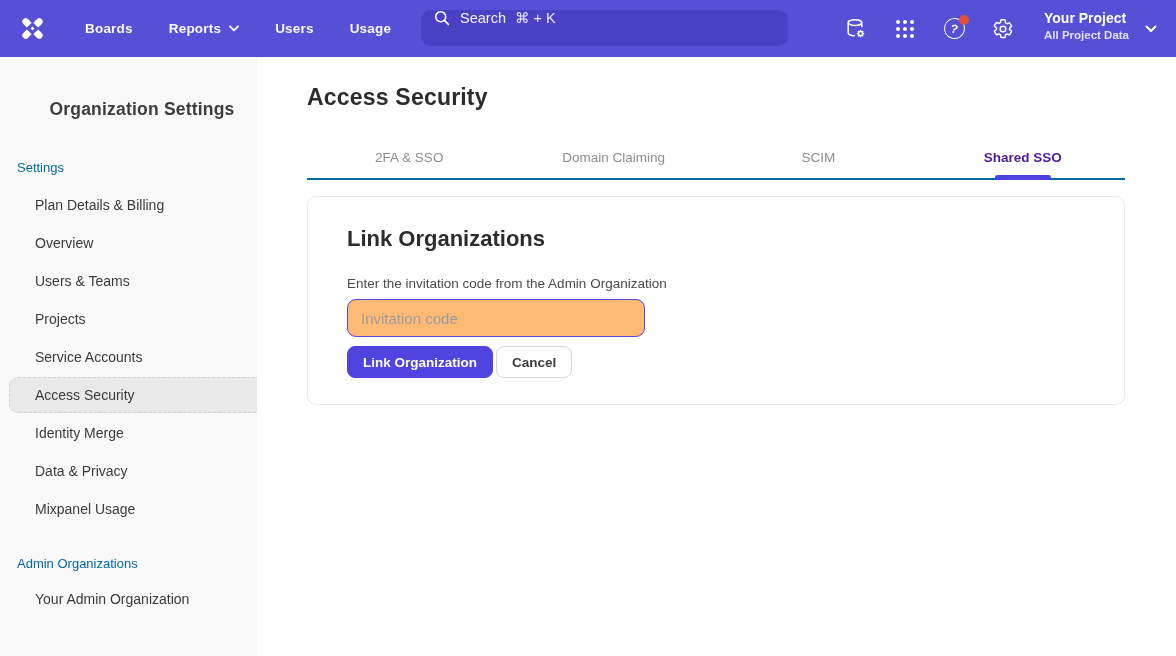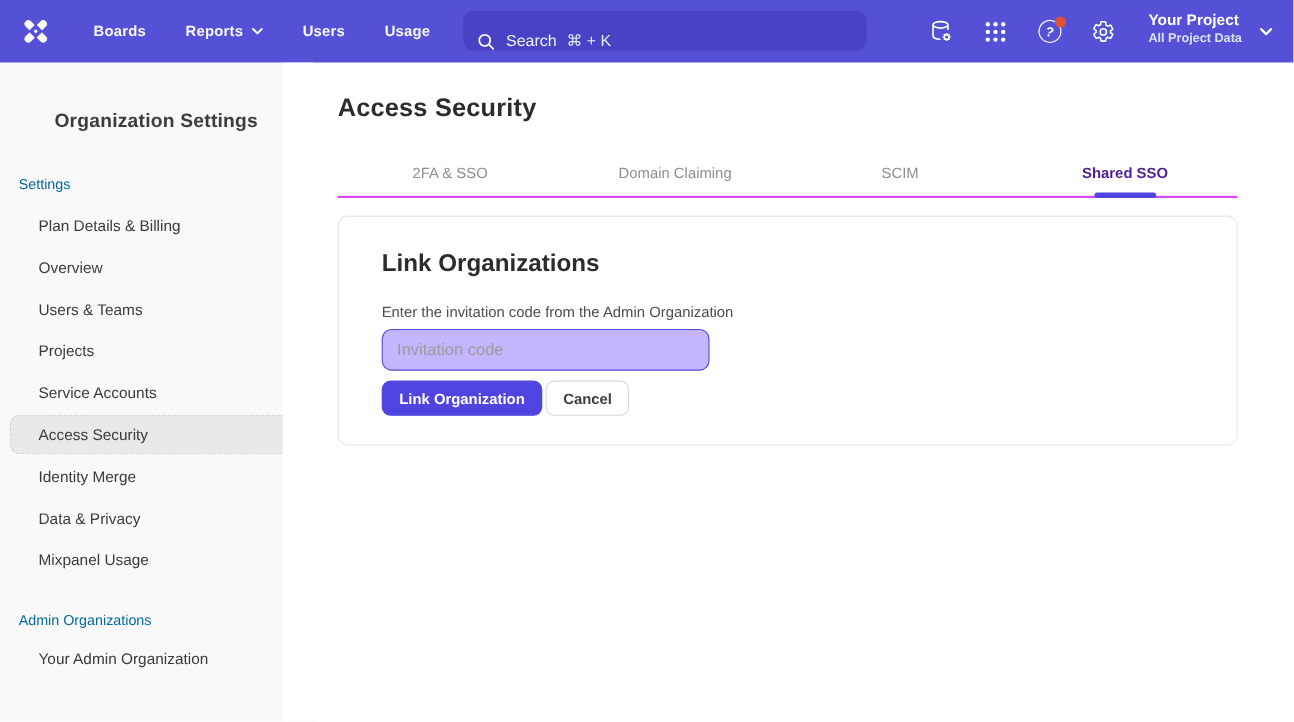--- a/index.html
+++ b/index.html
@@ -25,21 +25,21 @@
     display: flex; align-items: center; gap: 36px;
   }
   .nav-link {
     color: rgba(255,255,255,0.96); font-size: 13.5px; font-weight: bold;
     letter-spacing: 0.2px; cursor: pointer; display: flex; align-items: center; gap: 8px;
     text-decoration: none;
   }
   .search {
     position: absolute; left: 421px; top: 10px; width: 367px; height: 36px;
     background: #4a42c4; border-radius: 10px;
-    display: flex; align-items: flex-end; padding: 0 13px;
+    display: flex; align-items: flex-start; padding: 0 13px;
     color: rgba(255,255,255,0.93); font-size: 14.5px; cursor: text;
   }
   .search .s-label { margin-left: 10px; }
   .search .s-shortcut { margin-left: 9px; color: rgba(255,255,255,0.88); }
   .nav-icons {
     position: absolute; left: 845px; top: 0; height: 57px;
     display: flex; align-items: center; gap: 27px;
   }
   .icon-btn { position: relative; width: 22px; height: 22px; cursor: pointer;
     display: flex; align-items: center; justify-content: center; }
@@ -88,41 +88,41 @@
   }
 
   
   .main {
     position: absolute; top: 57px; left: 257px; right: 0; bottom: 0;
     background: #fff; padding: 27px 51px 0 50px;
   }
   .page-title { font-size: 23px; font-weight: bold; color: #2c2c2c; letter-spacing: 0.2px; }
 
   .tabs {
-    margin-top: 25px; display: flex; border-bottom: 2px solid #d946ef; height: 44px;
+    margin-top: 25px; display: flex; border-bottom: 2px solid #0369a1; height: 44px;
   }
   .tab {
     flex: 1; display: flex; align-items: center; justify-content: center;
     font-size: 13.5px; color: #8e8e8e; cursor: pointer; position: relative;
   }
   .tab.active { color: #4c1d95; font-weight: bold; }
   .tab-underline {
     position: absolute; bottom: -2px; left: 50%; transform: translateX(-50%);
     width: 56px; height: 5px; border-radius: 4px; background: #4f44e0;
   }
 
   .card {
     margin-top: 16px; border: 1px solid #e7e7e7; border-radius: 9px;
     padding: 29px 39px 26px; background: #fff;
   }
   .card-title { font-size: 22px; font-weight: bold; color: #2c2c2c; }
   .field-label { margin-top: 24px; font-size: 13.5px; color: #4c4c4c; }
   .invite-input {
     display: block; margin-top: 8px; width: 298px; height: 38px;
-    border: 1px solid #5649d9; border-radius: 9px; background: #c4b5fd;
+    border: 1px solid #5649d9; border-radius: 9px; background: #fdba74;
     padding: 0 13px; font-size: 15px; color: #333;
     font-family: "Liberation Sans", sans-serif; outline: none;
   }
   .invite-input::placeholder { color: #9b9b9b; }
   .actions { margin-top: 9px; display: flex; gap: 3px; }
   .btn {
     height: 32px; border-radius: 8px; padding: 0 15px;
     font-size: 13.5px; font-weight: bold; cursor: pointer;
     font-family: "Liberation Sans", sans-serif;
   }

